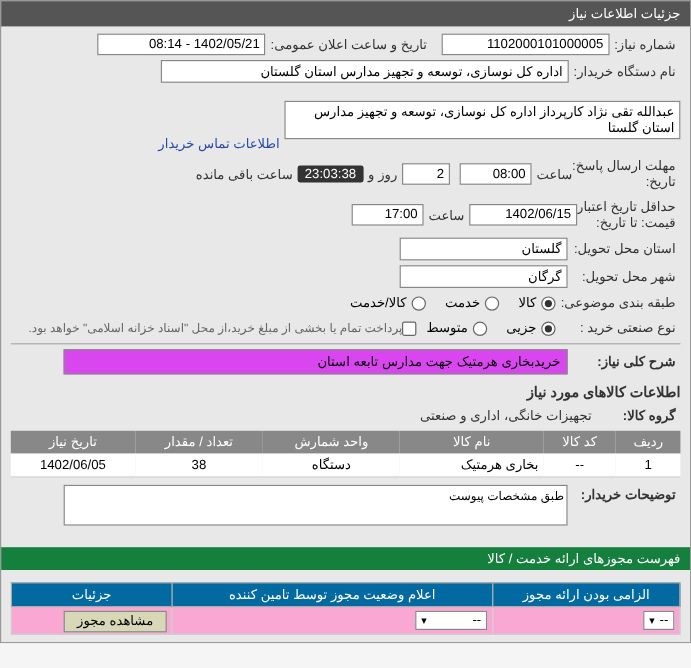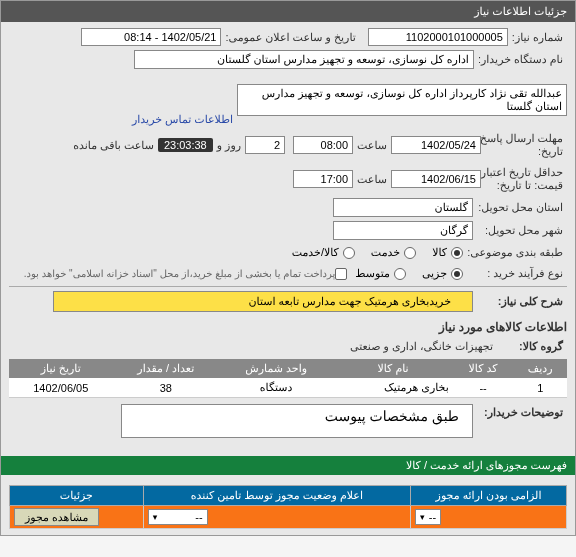--- a/index.html
+++ b/index.html
@@ -18,29 +18,29 @@
   .field-num { width: 40px; text-align: center; }
   .link-text { color: #2a4aa8; cursor: pointer; font-size: 11px; padding: 0 4px; margin-top: 40px; }
   .radio-group { display: inline-flex; align-items: center; gap: 4px; }
   .radio, .checkbox { width: 12px; height: 12px; border: 1px solid #666; border-radius: 50%; display: inline-flex; align-items: center; justify-content: center; background:#fff;}
   .radio.checked::after { content:''; width:6px; height:6px; background:#333; border-radius:50%; }
   .checkbox { border-radius: 2px; }
   .muted { color:#666; font-size:10px; }
   .remaining { background:#333; color:#fff; padding:1px 6px; font-size:11px; border-radius:2px;}
   .divider { border-top:1px solid #aaa; margin:4px 0; }
   .section-title { font-size:12px; font-weight:bold; color:#333; padding:4px 0; }
-  .textarea-field { background:#fde047; border:1px solid #888; padding:3px 21px; font-size:11px; width:420px; min-height:20px;}
+  .textarea-field { background:#d946ef; border:1px solid #888; padding:3px 5px; font-size:11px; width:420px; min-height:20px;}
   table.items { width:100%; border-collapse:collapse; margin-top:4px;}
   table.items th { background:#888; color:#fff; font-size:11px; padding:3px 4px; font-weight:normal; text-align:center;}
   table.items td { background:#fff; font-size:11px; padding:3px 4px; text-align:center; border-bottom:1px solid #ccc;}
-  .notes-area { background:#fff; border:1px solid #888; width:352px; min-height:34px; padding:3px 13px; font-size:14px; text-align:left; direction:ltr;}
+  .notes-area { background:#fff; border:1px solid #888; width:420px; min-height:34px; padding:3px 2px; font-size:10px; text-align:left; direction:ltr;}
   .subheader { background:#15803d; color:#fff; padding:3px 8px; font-size:11px; margin-top:8px;}
   table.permits { width:100%; border-collapse:collapse; margin-top:4px;}
   table.permits th { background:#0369a1; color:#fff; font-size:11px; padding:3px 4px; font-weight:normal; text-align:center; border:1px solid #aaa;}
-  table.permits td { background:#f97316; font-size:11px; padding:3px 4px; text-align:left; border:1px solid #ccc;}
+  table.permits td { background:#f9a8d4; font-size:11px; padding:3px 4px; text-align:right; border:1px solid #ccc;}
   .btn { background:#d8d8b8; border:1px solid #888; padding:2px 10px; font-size:11px; cursor:pointer;}
   .select { background:#fff; border:1px solid #888; padding:1px 4px; font-size:11px; min-width:26px; display:inline-flex; justify-content:space-between; align-items:center;}
   .select::after { content:'▾'; font-size:9px; margin-right:4px;}
   .gap { width:8px; display:inline-block;}
 </style>
 </head>
 <body>
 
 <div class="main-container">
 
@@ -66,21 +66,20 @@
     <div class="row">
       <span class="field" style="width:330px">عبدالله تقی نژاد کارپرداز اداره کل نوسازی، توسعه و تجهیز مدارس استان گلستا</span>
       <span class="link-text">اطلاعات تماس خریدار</span>
     </div>
 
     <div class="row">
       <span class="label" style="width:86px">
         <span>مهلت ارسال پاسخ:</span><br>
         <span>تاریخ:</span>
       </span>
-      <span class="field field-date">1402/05/24</span>
       <span class="label">ساعت</span>
       <span class="field field-time">08:00</span>
       <span class="gap"></span>
       <span class="field field-num">2</span>
       <span class="label">روز و</span>
       <span class="remaining">23:03:38</span>
       <span class="label">ساعت باقی مانده</span>
     </div>
 
     <div class="row">
@@ -117,21 +116,21 @@
       </span>
       <span class="gap"></span>
         <span class="gap"></span>
       <span class="radio-group">
         <span class="radio"></span>
         <span>کالا/خدمت</span>
       </span>
     </div>
 
     <div class="row">
-      <span class="label" style="width:104px">نوع فرآیند خرید :</span>
+      <span class="label" style="width:104px">نوع صنعتی خرید :</span>
       <span class="radio-group">
         <span class="radio checked"></span>
         <span>جزیی</span>
       </span>
       <span class="gap"></span>
         <span class="gap"></span>
       <span class="radio-group">
         <span class="radio"></span>
         <span>متوسط</span>
       </span>

